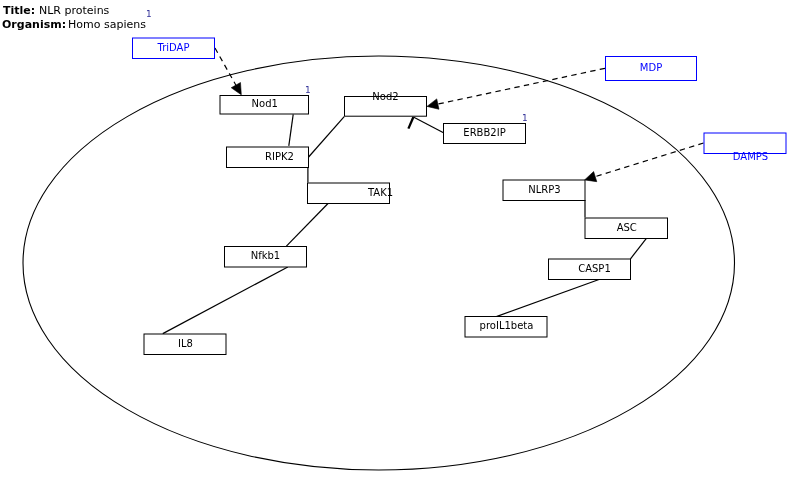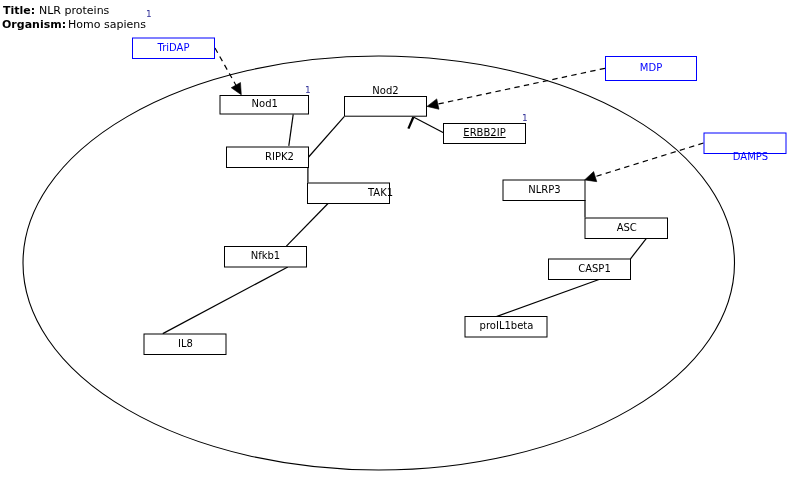--- a/index.html
+++ b/index.html
@@ -91,22 +91,22 @@
         <rect x="144" y="334" width="82" height="20.5" fill="#ffffff" stroke="#000000" stroke-width="1"></rect>
       </g>
   </svg>
 
   <div id="label-layer">
       <div class="nodelabel metabolite" style="left: 132px; top: 42.75px; width: 83px;">TriDAP</div>
       <div class="nodelabel metabolite" style="left: 605px; top: 63px; width: 92px;">MDP</div>
       <div class="nodelabel metabolite" style="left: 703.5px; top: 152px; width: 93px;">DAMPS</div>
       <div class="nodelabel" style="left: 219.5px; top: 99.25px; width: 89.5px;">Nod1</div>
       <div class="refnum" style="left: 305.4px; top: 86.2px;">1</div>
-      <div class="nodelabel" style="left: 344px; top: 86px; width: 83px;">Nod2</div>
-      <div class="nodelabel" style="left: 443px; top: 128px; width: 83px; text-decoration: underline;">ERBB2IP</div>
+      <div class="nodelabel" style="left: 344px; top: 92px; width: 83px;">Nod2</div>
+      <div class="nodelabel" style="left: 443px; top: 128px; width: 83px;">ERBB2IP</div>
       <div class="refnum" style="left: 522.4px; top: 114.2px;">1</div>
       <div class="nodelabel" style="left: 238px; top: 151.75px; width: 83px;">RIPK2</div>
       <div class="nodelabel" style="left: 502.5px; top: 184.75px; width: 83px;">NLRP3</div>
       <div class="nodelabel" style="left: 307px; top: 187.75px; width: 83px; margin-left: 32px;">TAK1</div>
       <div class="nodelabel" style="left: 584.5px; top: 222.75px; width: 83.5px;">ASC</div>
       <div class="nodelabel" style="left: 224px; top: 251.25px; width: 83px;">Nfkb1</div>
       <div class="nodelabel" style="left: 548px; top: 263.75px; width: 93px;">CASP1</div>
       <div class="nodelabel" style="left: 464.5px; top: 321.25px; width: 83px;">proIL1beta</div>
       <div class="nodelabel" style="left: 143.5px; top: 338.75px; width: 83px;">IL8</div>
     </div>

